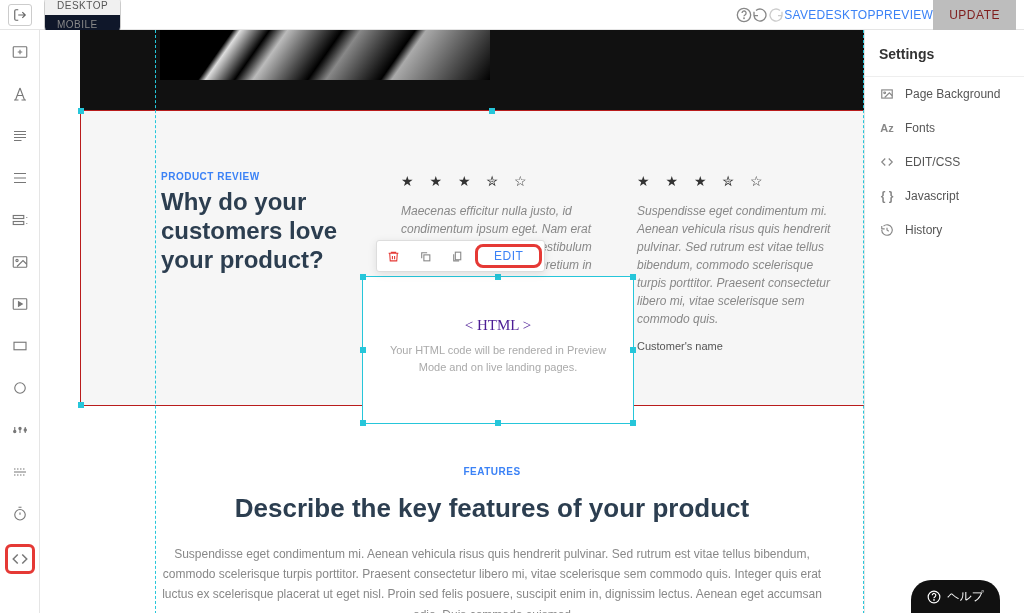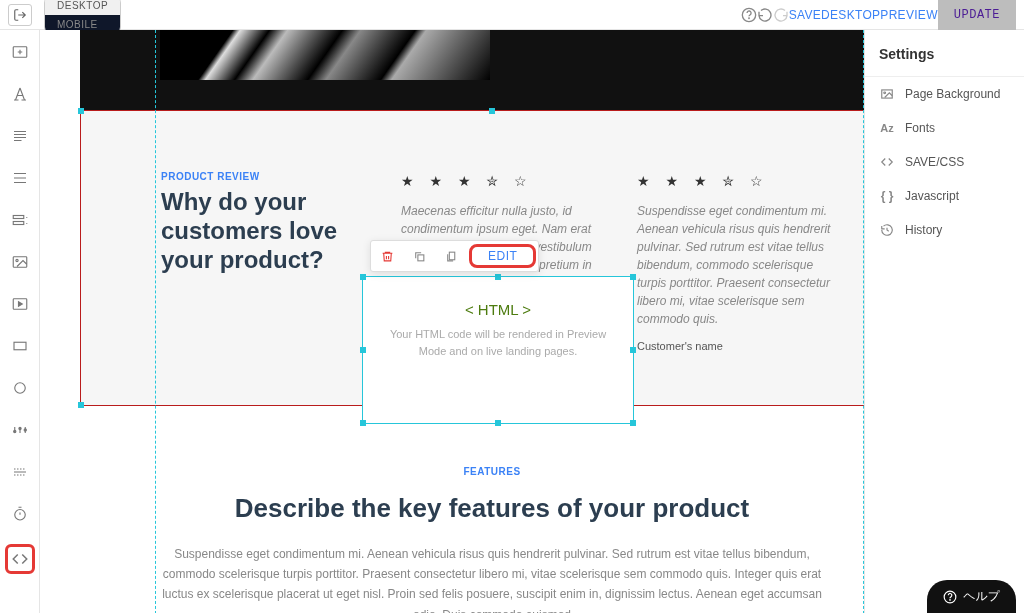--- a/index.html
+++ b/index.html
@@ -8,21 +8,21 @@
 .topbar { height: 30px; border-bottom: 1px solid #e5e5e5; display: flex; align-items: center; padding: 0 8px; justify-content: space-between; }
 .topbar-left { display: flex; align-items: center; gap: 12px; }
 .exit-btn { width: 24px; height: 22px; border: 1px solid #ccc; border-radius: 3px; display: flex; align-items: center; justify-content: center; color: #666; cursor: pointer; }
 .device-toggle { display: flex; border: 1px solid #ccc; border-radius: 8px; overflow: hidden; flex-direction: column; }
 .device-btn { font-size: 10px; padding: 4px 12px; background: #0f172a; color: #888; cursor: pointer; letter-spacing: 0.5px; }
 .device-btn.active { background: #f0f0f0; color: #555; }
 .topbar-right { display: flex; align-items: center; }
 .top-icon { color: #888; cursor: pointer; display: flex; }
 .top-icon.disabled { color: #ccc; }
 .top-action { font-size: 12px; color: #3B82F6; cursor: pointer; letter-spacing: 0.3px; }
-.update-btn { background: #bdbdbd; color: #4c1d95; padding: 8px 16px; font-size: 12px; letter-spacing: 0.5px; cursor: pointer; font-family: Liberation Mono, monospace; }
+.update-btn { background: #bdbdbd; color: #7f1d1d; padding: 8px 16px; font-size: 12px; letter-spacing: 0.5px; cursor: pointer; }
 
 .main { display: flex; height: calc(100% - 30px); }
 
 .sidebar { width: 40px; border-right: 1px solid #e5e5e5; display: flex; flex-direction: column; align-items: center; padding-top: 10px; gap: 18px; background: #fff; }
 .side-icon { width: 24px; height: 24px; display: flex; align-items: center; justify-content: center; color: #777; cursor: pointer; }
 .side-icon.highlighted { border: 3px solid #e53935; border-radius: 6px; width: 30px; height: 30px; }
 
 .canvas { flex: 1; background: #fff; overflow: hidden; position: relative; }
 .canvas-inner { position: absolute; inset: 0; overflow: hidden; }
 .page-area { position: absolute; left: 40px; right: 0; top: 0; }
@@ -43,33 +43,33 @@
 .cust-state { color: #aaa; font-style: normal; font-size: 10px; }
 .sel-handle { position: absolute; width: 6px; height: 6px; background: #26c6da; }
 
 .editor-toolbar { position: absolute; background: #fff; border: 1px solid #ddd; border-radius: 3px; box-shadow: 0 2px 8px rgba(0,0,0,0.1); display: flex; align-items: center; z-index: 10; }
 .et-item { width: 32px; height: 30px; display: flex; align-items: center; justify-content: center; color: #888; cursor: pointer; font-size: 13px; }
 .et-item.danger { color: #e53935; }
 .et-edit { font-size: 12px; color: #3B82F6; padding: 0 12px; cursor: pointer; letter-spacing: 0.5px; }
 .et-edit-wrap { border: 3px solid #e53935; border-radius: 8px; padding: 2px 4px; margin: 2px; }
 
 .html-widget { position: absolute; background: #fff; border: 1px solid #26c6da; text-align: center; z-index: 9; }
-.html-widget-title { font-size: 15px; color: #4d7c0f; margin-top: 24px; margin-bottom: 8px; }
+.html-widget-title { font-size: 15px; color: #4c1d95; margin-top: 40px; margin-bottom: 8px; font-family: Liberation Serif, serif; }
 .html-widget-sub { font-size: 11px; color: #aaa; padding: 0 18px; line-height: 1.5; }
 
 .features-section { background: #fff; text-align: center; padding: 60px 80px 0; }
 .features-heading { font-size: 26px; font-weight: 700; color: #2c3e50; margin-bottom: 20px; margin-top: 16px; }
 .features-body { font-size: 12px; color: #888; line-height: 1.7; }
 
 .right-panel { width: 160px; border-left: 1px solid #e5e5e5; padding: 16px 0; }
 .rp-title { font-size: 14px; font-weight: 600; padding: 0 14px 14px; color: #333; border-bottom: 1px solid #eee; }
 .rp-item { display: flex; align-items: center; gap: 10px; padding: 10px 14px; font-size: 12px; color: #555; cursor: pointer; }
 .rp-icon { width: 16px; display: flex; justify-content: center; color: #888; }
 
-.help-bubble { position: absolute; right: 8px; bottom: 0; background: #111; color: #fff; border-radius: 20px 20px 0 0; padding: 8px 16px; display: flex; align-items: center; gap: 6px; font-size: 12px; cursor: pointer; }
+.help-bubble { position: absolute; right: 24px; bottom: 0; background: #111; color: #fff; border-radius: 20px 20px 0 0; padding: 8px 16px; display: flex; align-items: center; gap: 6px; font-size: 12px; cursor: pointer; }
 
 svg { display: block; }
 </style>
 </head>
 <body>
 
 <div class="topbar">
   <div class="topbar-left">
     <div class="exit-btn">
       <svg width="14" height="14" viewBox="0 0 24 24" fill="none" stroke="currentColor" stroke-width="2">
@@ -215,21 +215,21 @@
               </div>
               <div class="review-col">
                 <div class="stars">★ ★ ★ ✮ ☆</div>
                 <div>Suspendisse eget condimentum mi. Aenean vehicula risus quis hendrerit pulvinar. Sed rutrum est vitae tellus bibendum, commodo scelerisque turpis porttitor. Praesent consectetur libero mi, vitae scelerisque sem commodo quis.</div>
                 <div class="cust-name">Customer's name</div>
               </div>
             </div>
           </div>
         </div>
 
-        <div class="editor-toolbar" style="left: 290px; top: 210px; justify-content: flex-end;">
+        <div class="editor-toolbar" style="left: 296px; top: 210px; justify-content: flex-end;">
           <div class="et-item danger">
               <svg width="13" height="13" viewBox="0 0 24 24" fill="none" stroke="currentColor" stroke-width="2">
                 <path d="M3 6h18M8 6V4h8v2M19 6l-1 14H6L5 6M10 11v6M14 11v6"></path>
               </svg>
             </div>
           <div class="et-item">
               <svg width="13" height="13" viewBox="0 0 24 24" fill="none" stroke="currentColor" stroke-width="2">
                 <rect x="9" y="9" width="11" height="11"></rect>
                 <path d="M5 15V5h10"></path>
               </svg>
@@ -283,21 +283,21 @@
     <div class="rp-item">
       <span class="rp-icon" style="font-size:11px;font-weight:700">Az</span>
       <span>Fonts</span>
     </div>
     <div class="rp-item">
       <span class="rp-icon">
           <svg width="14" height="14" viewBox="0 0 24 24" fill="none" stroke="currentColor" stroke-width="2">
             <path d="M9 18l-6-6 6-6M15 6l6 6-6 6"></path>
           </svg>
         </span>
-      <span>SAVE/CSS</span>
+      <span>EDIT/CSS</span>
     </div>
     <div class="rp-item">
       <span class="rp-icon" style="font-size:12px;font-weight:600">{ }</span>
       <span>Javascript</span>
     </div>
     <div class="rp-item">
       <span class="rp-icon">
           <svg width="14" height="14" viewBox="0 0 24 24" fill="none" stroke="currentColor" stroke-width="2">
             <path d="M3 12a9 9 0 1 0 3-6.7M3 5v5h5M12 8v4l3 2"></path>
           </svg>

